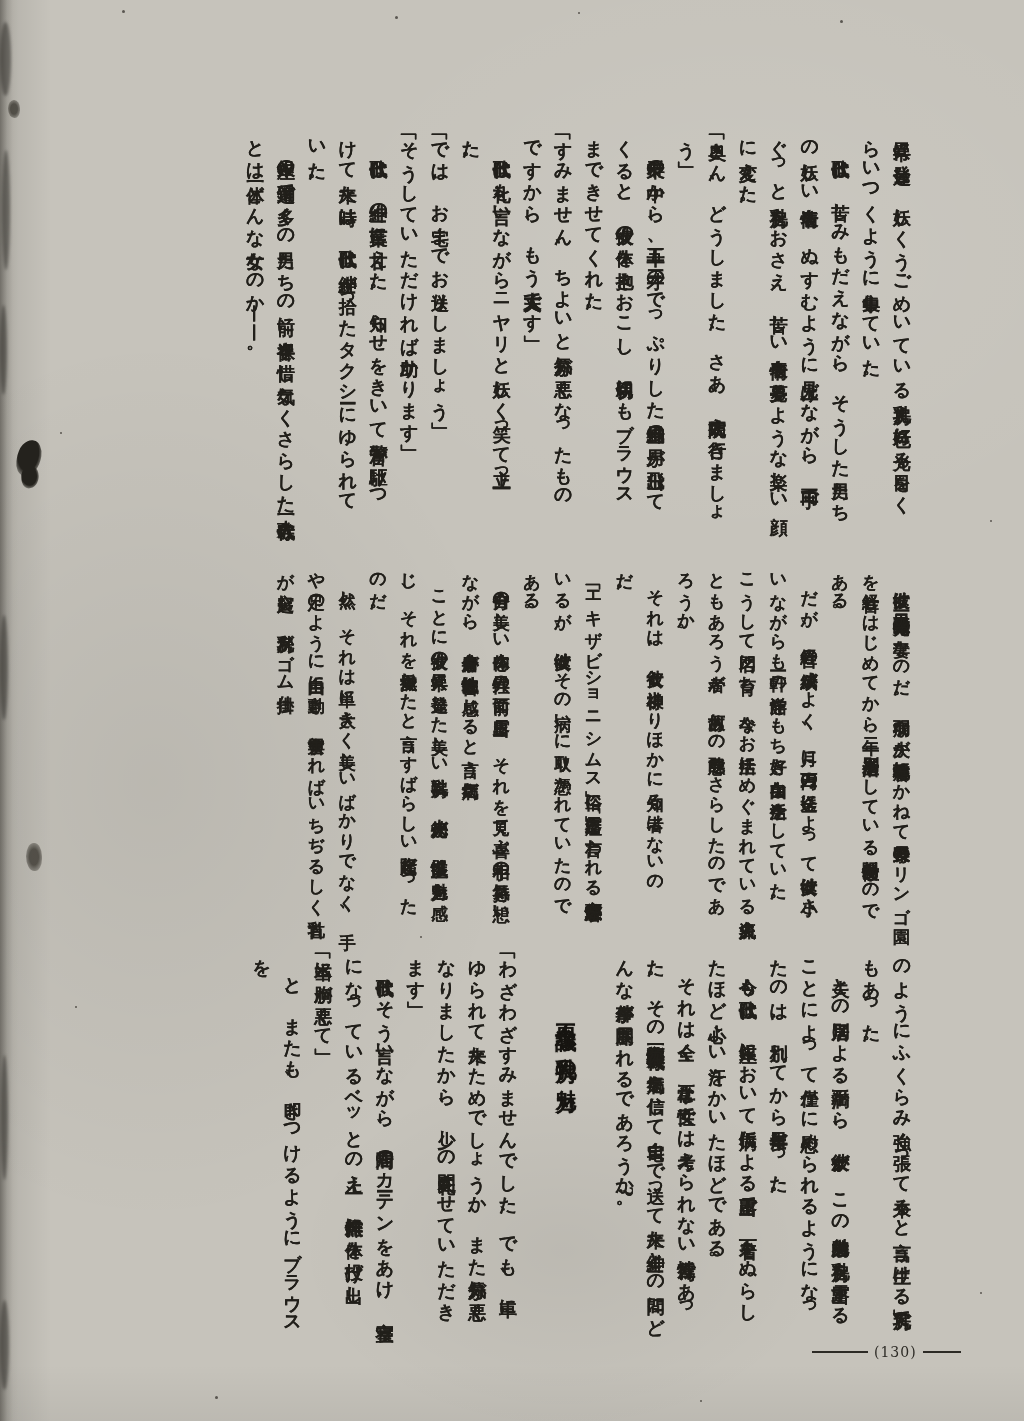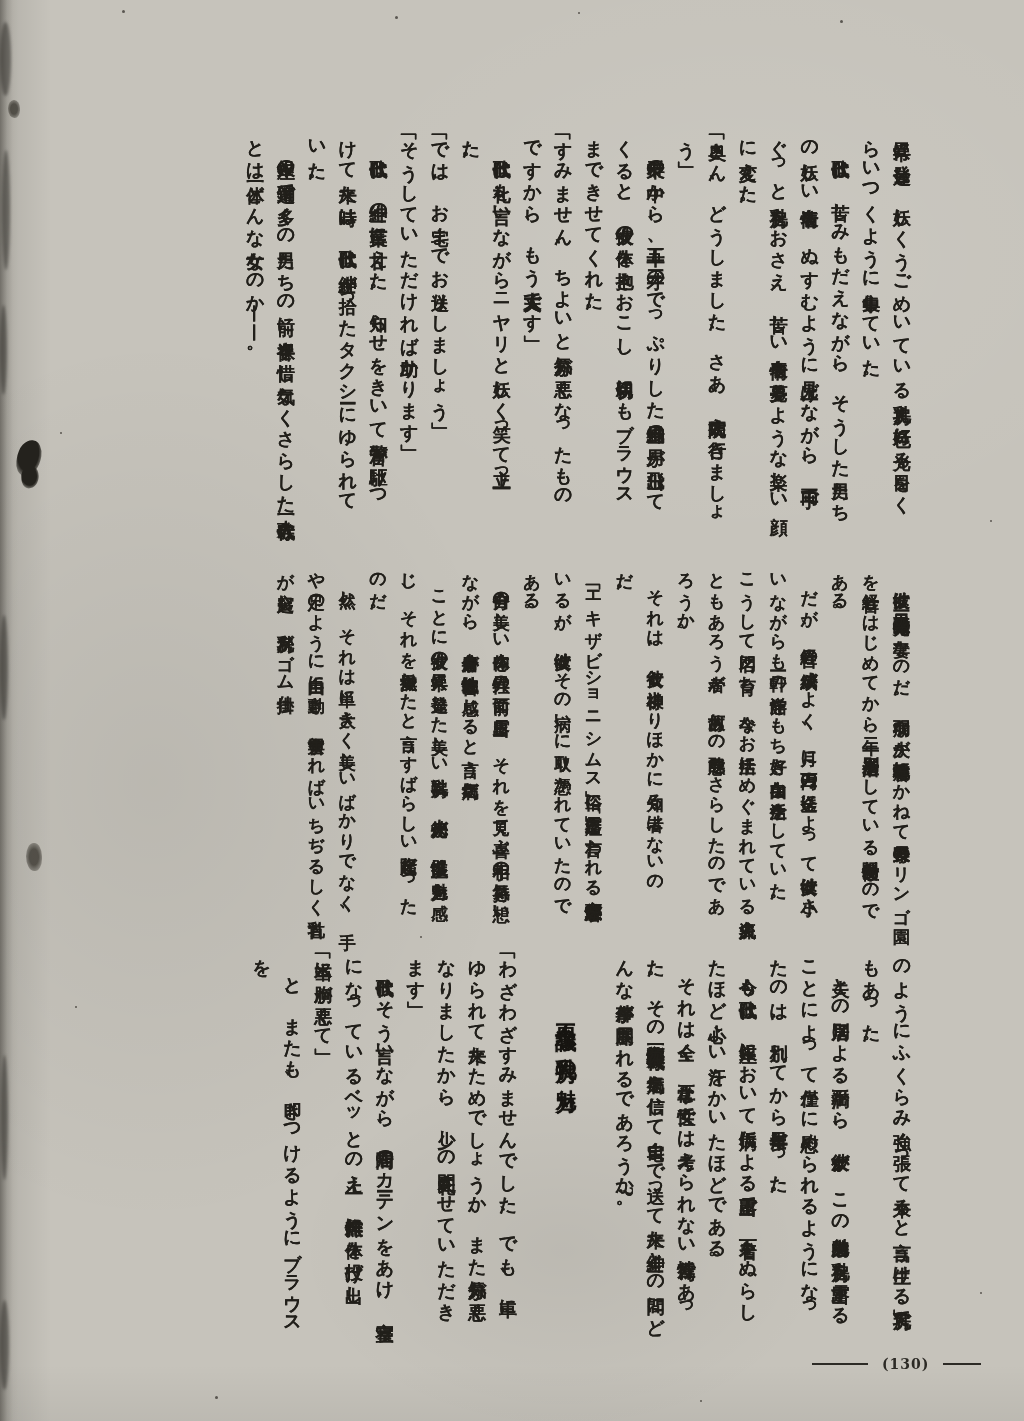--- a/index.html
+++ b/index.html
@@ -63,24 +63,23 @@
     font-size: 21px;
     font-weight: 800;
     letter-spacing: 2.6px;
     line-height: 34px;
     color: #171511;
     text-shadow: 0 0 0.8px rgba(20,18,14,0.95);
   }
   
   .page-number {
     position: absolute; left: 812px; top: 1344px;
-    display: flex; align-items: center; gap: 14px;
+    display: flex; align-items: center; gap: 6px;
     color: #2c2a25; font-size: 14px; letter-spacing: 1px;
-    font-weight: 700;
-    margin-top: 12px;
+    font-weight: 400;
   }
   .pnum-rule { height: 2px; background: #2c2a25; display: inline-block; }
   .pnum-rule.long { width: 56px; }
   .pnum-rule.short { width: 38px; }
 </style>
 </head>
 <body>
 
 <div class="page">
 

